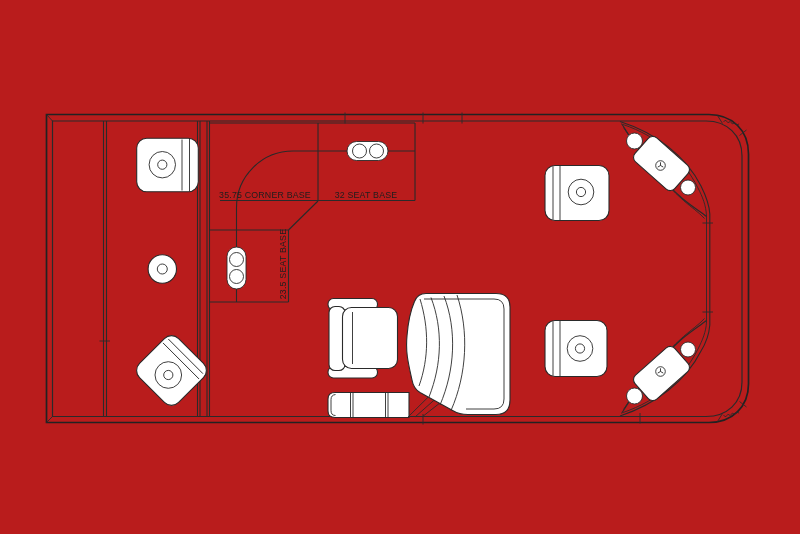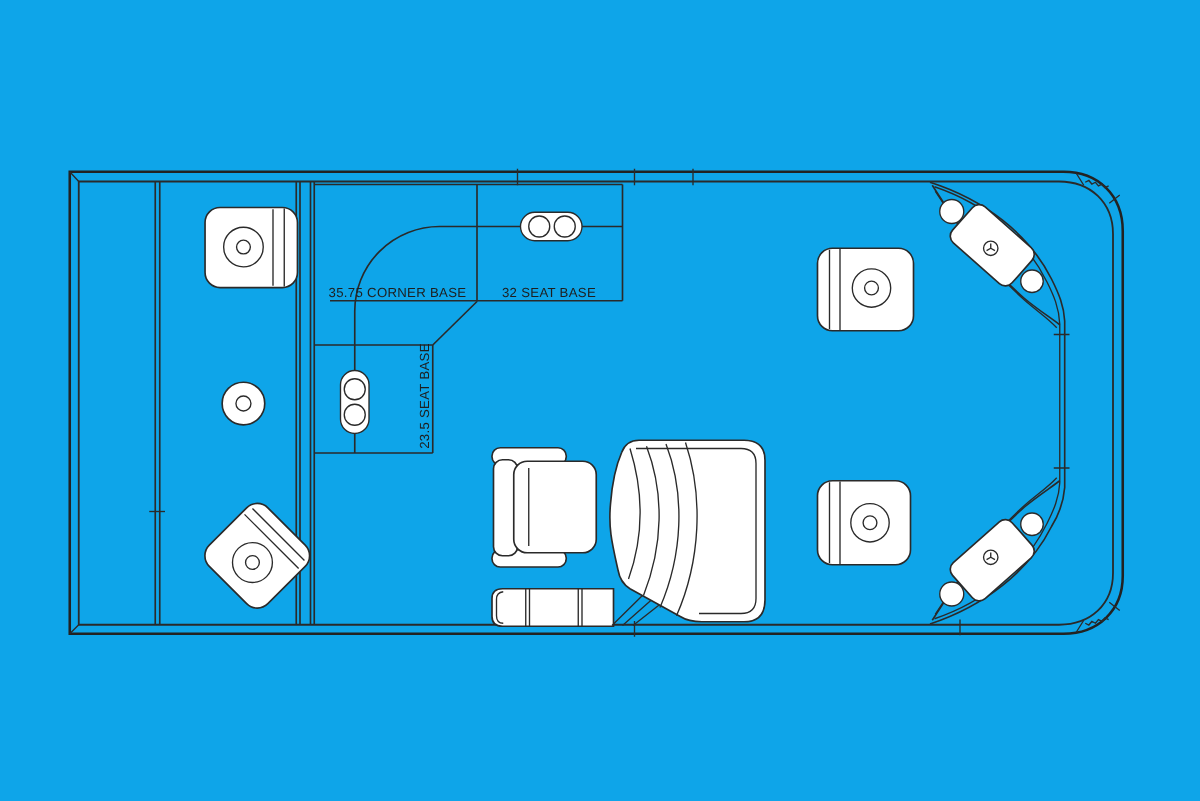--- a/index.html
+++ b/index.html
@@ -1,17 +1,17 @@
 <!DOCTYPE html>
 <html><head>
 <meta charset="utf-8">
 <style>
   html,body{margin:0;padding:0;background:#ffffff;}
   .canvas{
-    width:800px;height:534px;background:#0ea5e9;position:relative;overflow:hidden;
+    width:800px;height:534px;background:#b91c1c;position:relative;overflow:hidden;
     font-family:"Liberation Sans", sans-serif;
   }
   svg{display:block;}
   svg text{
     font-family:"Liberation Sans", sans-serif;
     font-size:8.8px;
     letter-spacing:0.2px;
     fill:#1e1e1e;
   }
   .ln  {fill:none;stroke:#2a2a2a;stroke-width:1.1;}

